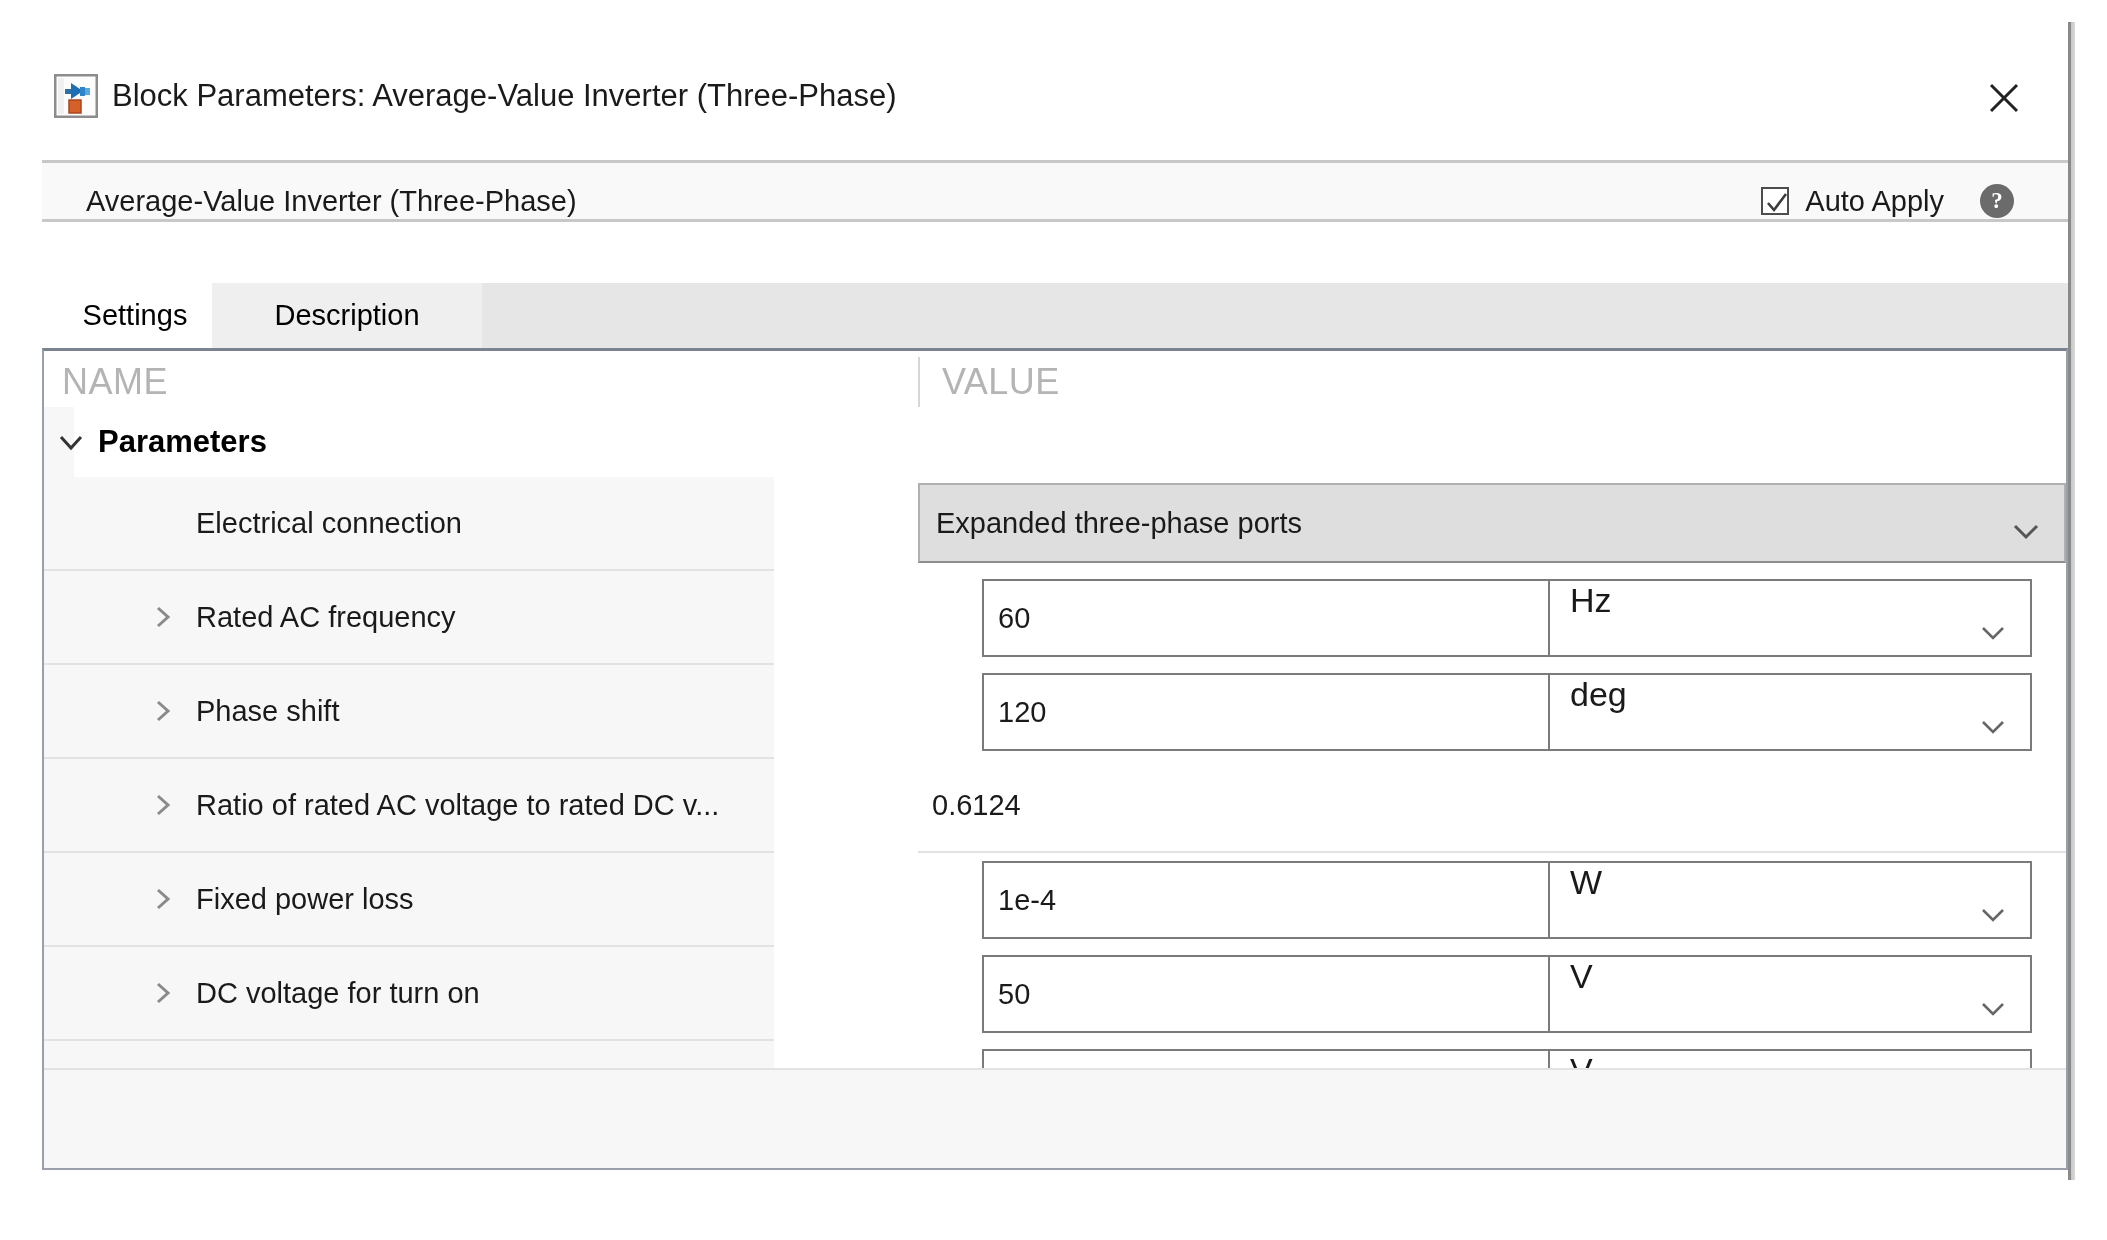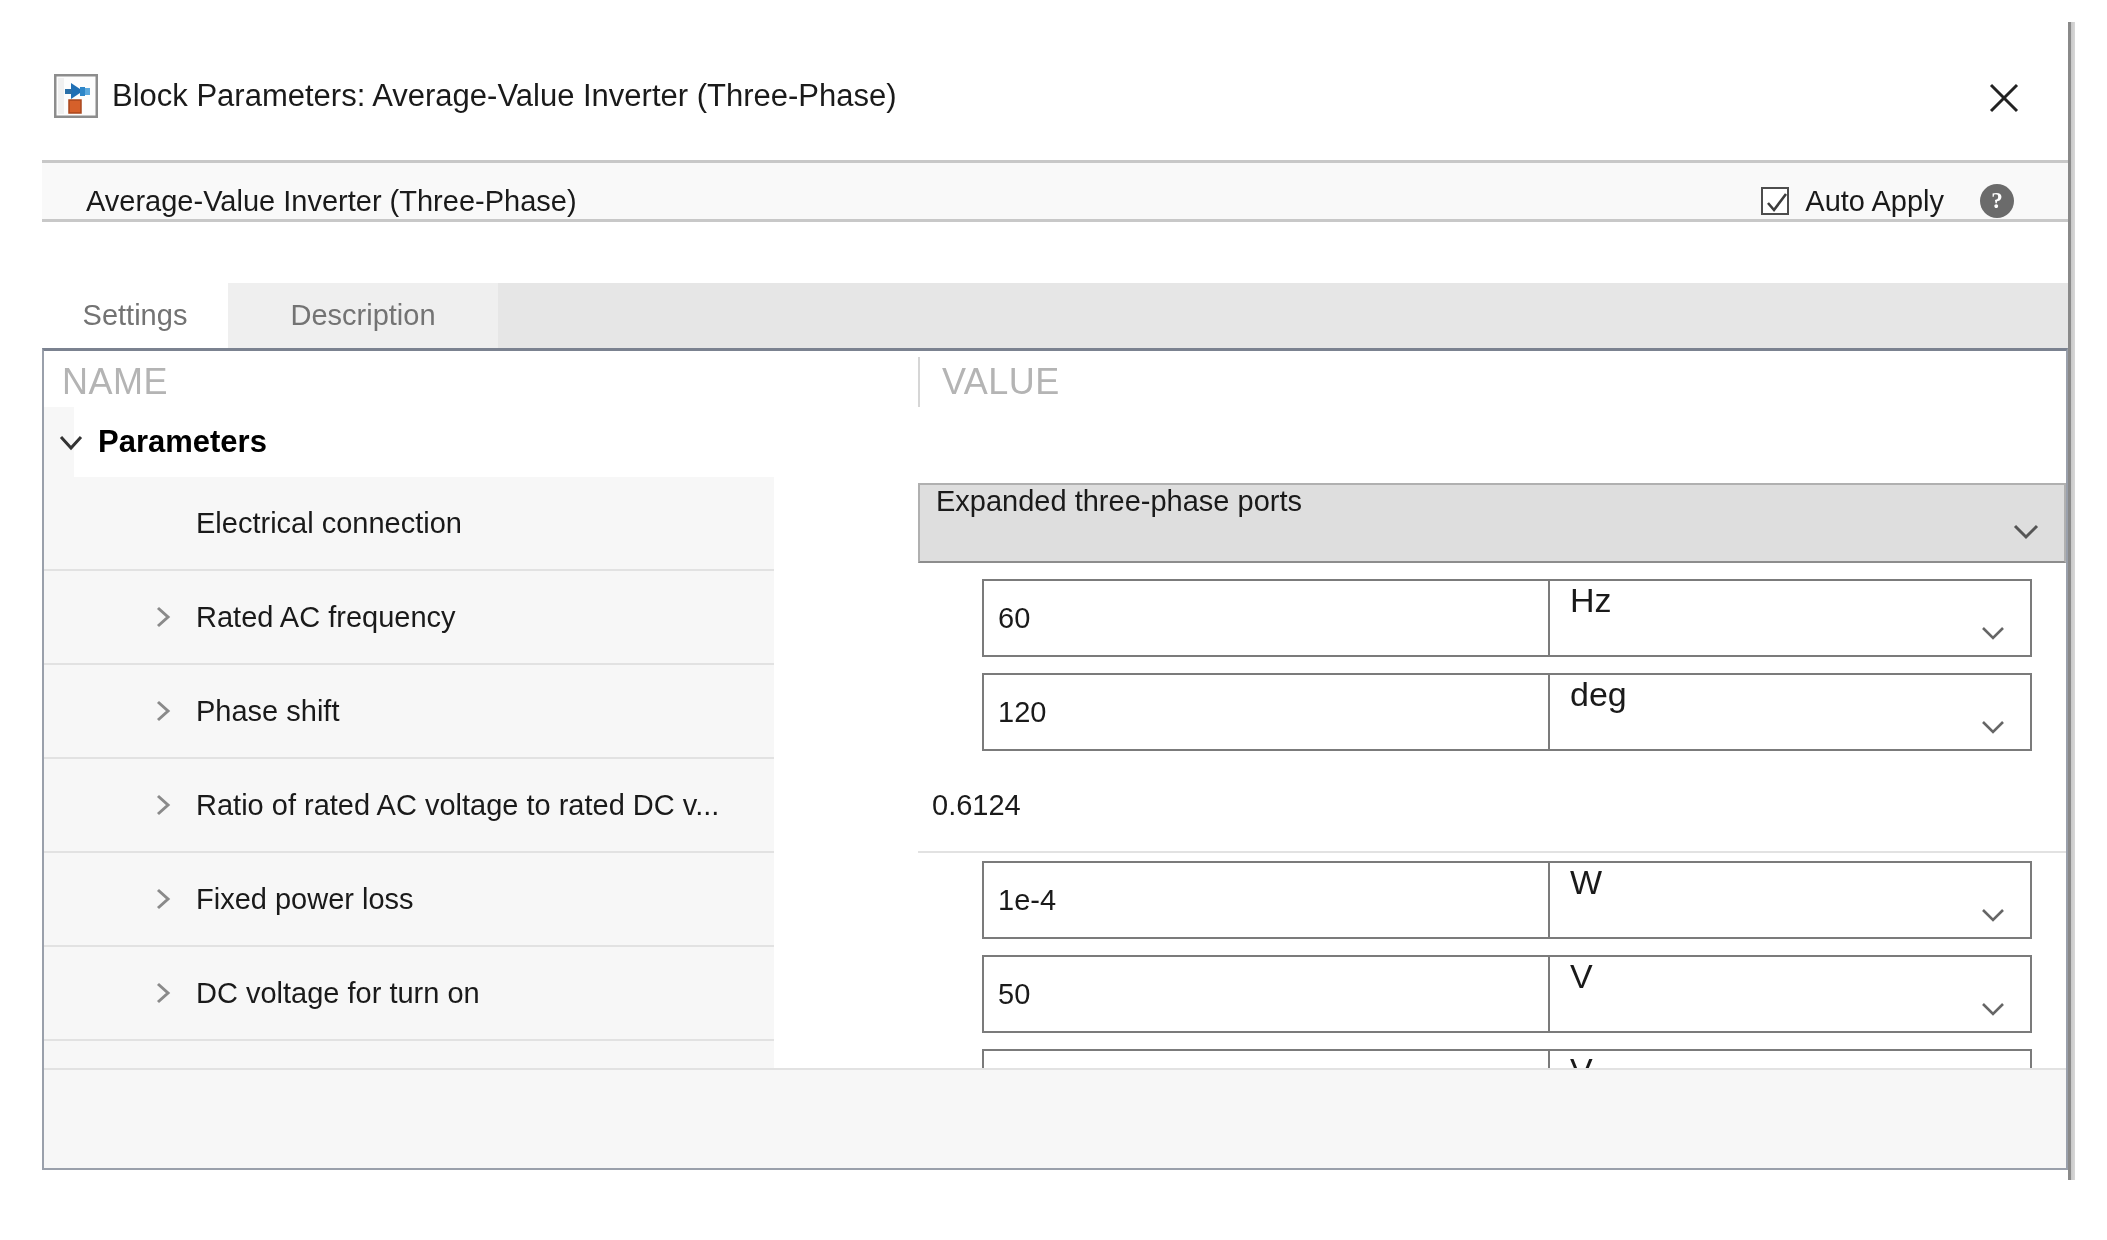--- a/index.html
+++ b/index.html
@@ -153,21 +153,21 @@
     background: #e6e6e6;
   }
   .tab {
     position: absolute;
     top: 0;
     height: 65px;
     display: flex;
     align-items: center;
     justify-content: center;
     font-size: 29px;
-    color: #737373;
+    color: #000000;
     cursor: pointer;
     box-sizing: border-box;
     white-space: nowrap;
   }
   .tab.active {
     background: #ffffff;
   }
   .tab.inactive {
     background: #efefef;
   }
@@ -357,20 +357,21 @@
     position: absolute;
     left: 0;
     right: 0;
     top: 6px;
     bottom: 8px;
     background: #dedede;
     border: 2px solid #b0b0b0;
     border-bottom-color: #8d8d8d;
     box-sizing: border-box;
     display: flex;
+    align-items: center;
     padding-left: 16px;
     font-size: 29px;
     color: #1a1a1a;
     cursor: pointer;
     white-space: nowrap;
   }
   .combo .chev {
     position: absolute;
     right: 24px;
     top: 50%;
@@ -442,21 +443,21 @@
 
     <div id="help-button">
       <span class="help-circle">?</span>
     </div>
   </div>
 
   <div id="tabstrip">
     <div class="tab active" id="tab-settings" style="left:0px;width:186px;">
       <span>Settings</span>
     </div>
-    <div class="tab inactive" id="tab-description" style="left:186px;width:270px;">
+    <div class="tab inactive" id="tab-description" style="left:170px;width:270px;">
       <span>Description</span>
     </div>
   </div>
 
   <div id="table">
 
     <div id="thead">
       <span class="th" style="left:18px;">NAME</span>
       <span id="th-divider"></span>
       <span class="th" style="left:898px;">VALUE</span>

